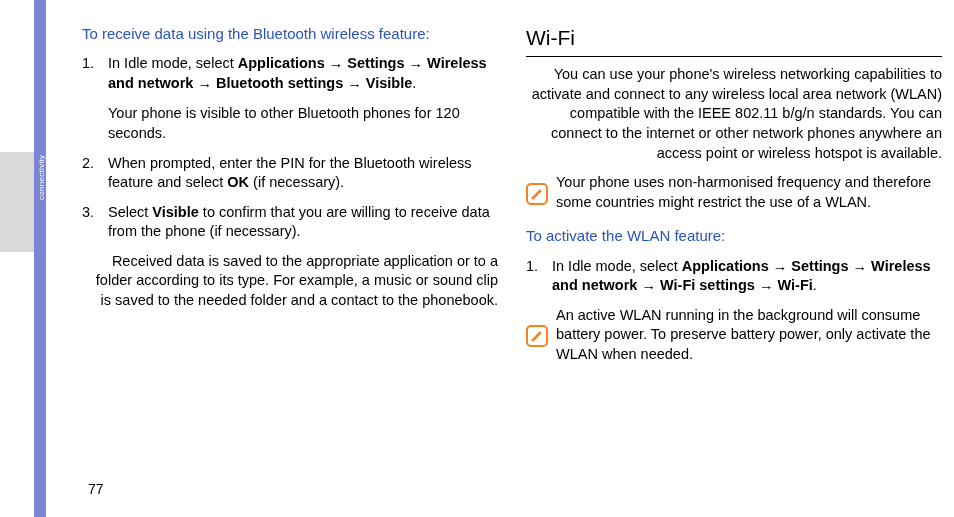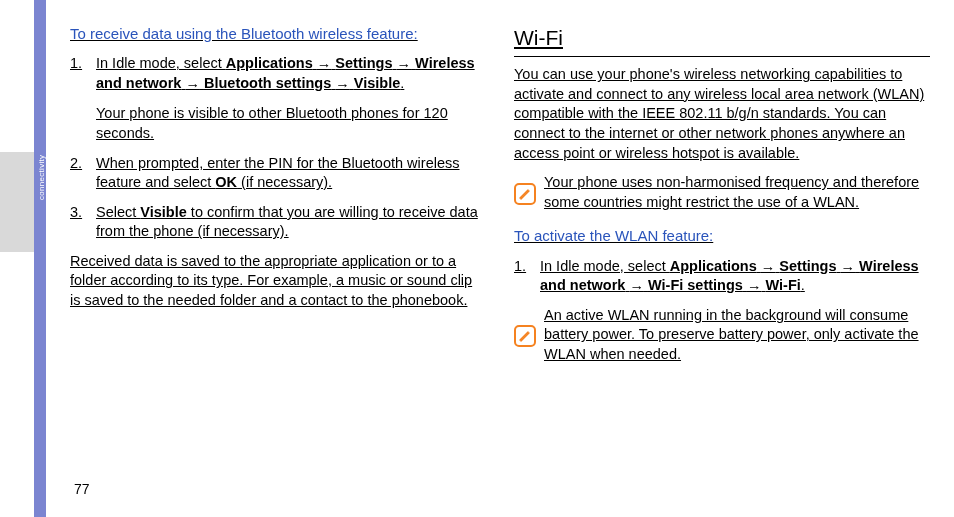--- a/index.html
+++ b/index.html
@@ -33,27 +33,26 @@
     top: 200px;
     transform: rotate(-90deg);
     transform-origin: left top;
     font-size: 8px;
     color: #fff;
     letter-spacing: 0.3px;
     white-space: nowrap;
   }
   .page-container {
     position: absolute;
-    left: 70px;
+    left: 82px;
     top: 24px;
     width: 860px;
     height: 470px;
     display: flex;
     gap: 28px;
-    text-decoration: underline;
   }
   .column {
     flex: 1;
     font-size: 14.5px;
     line-height: 1.35;
     color: #000;
   }
   .subhead-blue {
     color: #2a54bb;
     font-size: 15px;
@@ -85,20 +84,21 @@
     flex-shrink: 0;
   }
   ol li .body {
     flex: 1;
   }
   .sub-note {
     margin-top: 11px;
   }
   .para {
     margin-bottom: 10px;
+    text-align: right;
   }
   .bold { font-weight: bold; }
   .arrow { font-weight: bold; }
   .note-box {
     display: flex;
     align-items: center;
     gap: 8px;
     margin: 10px 0 14px 0;
   }
   .note-icon {
@@ -111,21 +111,21 @@
     align-items: center;
     justify-content: center;
     margin-top: 2px;
   }
   .note-icon svg { display: block; }
   .note-text {
     flex: 1;
   }
   .page-number {
     position: absolute;
-    left: 74px;
+    left: 88px;
     bottom: 20px;
     font-size: 14px;
     color: #000;
   }
 </style>
 </head>
 <body>
 
 <div class="side-bar-grey"></div>
 <div class="side-bar-purple"></div>

